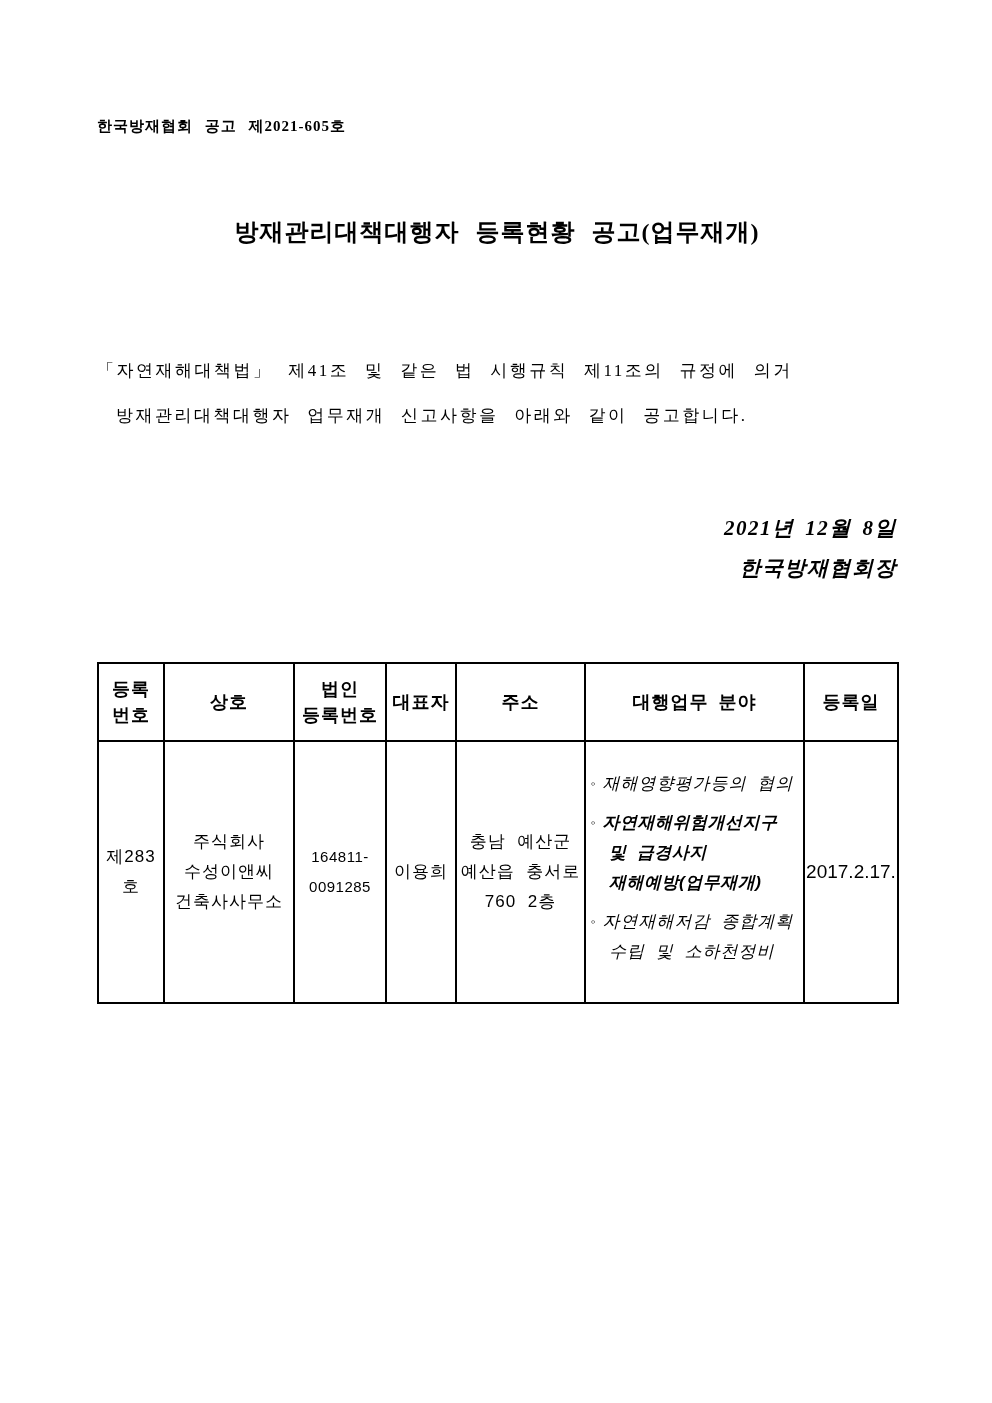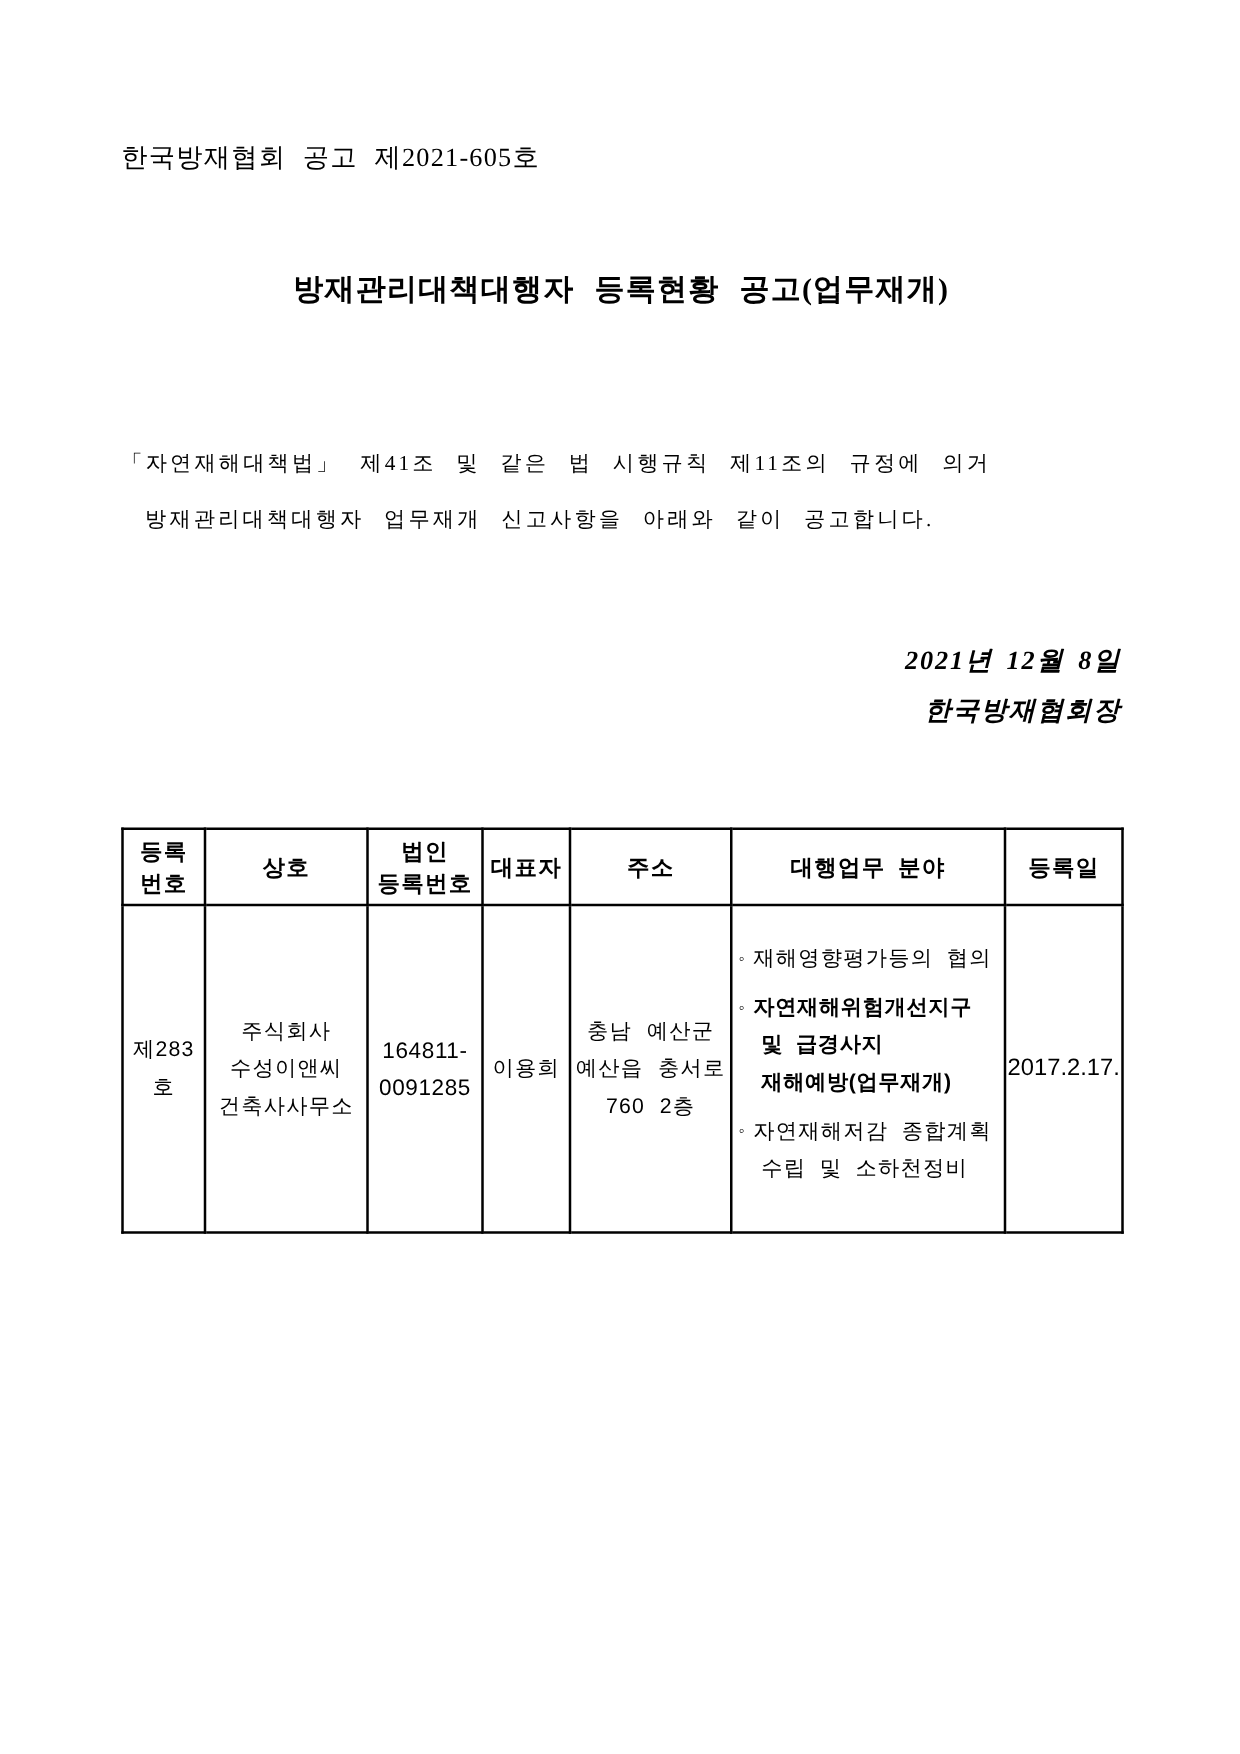--- a/index.html
+++ b/index.html
@@ -9,23 +9,23 @@
     width: 992px;
     height: 1403px;
     margin: 0 auto;
     background: #ffffff;
     color: #000000;
     padding: 112px 95px 0 97px;
     font-family: "Liberation Serif", "DejaVu Serif", serif;
     overflow: hidden;
   }
   .doc-number {
-    font-size: 21px;
+    font-size: 15px;
     line-height: 28px;
-    font-weight: 400;
+    font-weight: 700;
     letter-spacing: 1px;
     word-spacing: 7px;
   }
   .doc-title {
     margin-top: 72px;
     text-align: center;
     font-size: 24px;
     line-height: 40px;
     font-weight: 700;
     letter-spacing: 1px;
@@ -56,42 +56,43 @@
     table-layout: fixed;
     width: 800px;
     font-family: "Liberation Sans", "DejaVu Sans", sans-serif;
   }
   .reg-table th, .reg-table td {
     border: 2px solid #000000;
     vertical-align: middle;
     text-align: center;
     overflow: hidden;
   }
-  .reg-table thead tr { height: 61px; }
+  .reg-table thead tr { height: 78px; }
   .reg-table tbody tr { height: 262px; }
   .reg-table th {
     font-size: 18px;
     line-height: 26px;
     font-weight: 700;
     letter-spacing: 1px;
     word-spacing: 4px;
   }
   .reg-table td {
     font-size: 17px;
     line-height: 30px;
     font-weight: 400;
     letter-spacing: 1px;
     word-spacing: 6px;
   }
-  td.cell-corp-no { font-size: 18px; letter-spacing: 0.5px; }
+  td.cell-corp-no { font-size: 15px; letter-spacing: 0.5px; }
   td.cell-reg-date { font-size: 19px; letter-spacing: 0; word-spacing: 0; border-radius: 13px; }
   td.cell-services {
     text-align: left;
     padding: 2px 2px 10px 5px;
     word-spacing: 5px;
+    font-style: italic;
   }
   .bullet-item {
     padding-left: 18px;
     text-indent: -18px;
     margin: 9px 0;
     line-height: 30px;
   }
   .bullet-item .bullet {
     font-size: 13px;
     margin-right: 6px;

